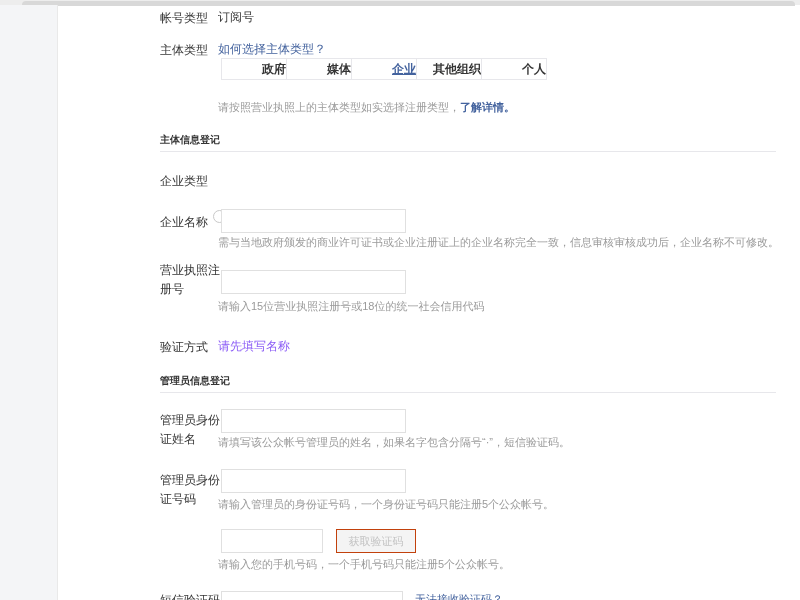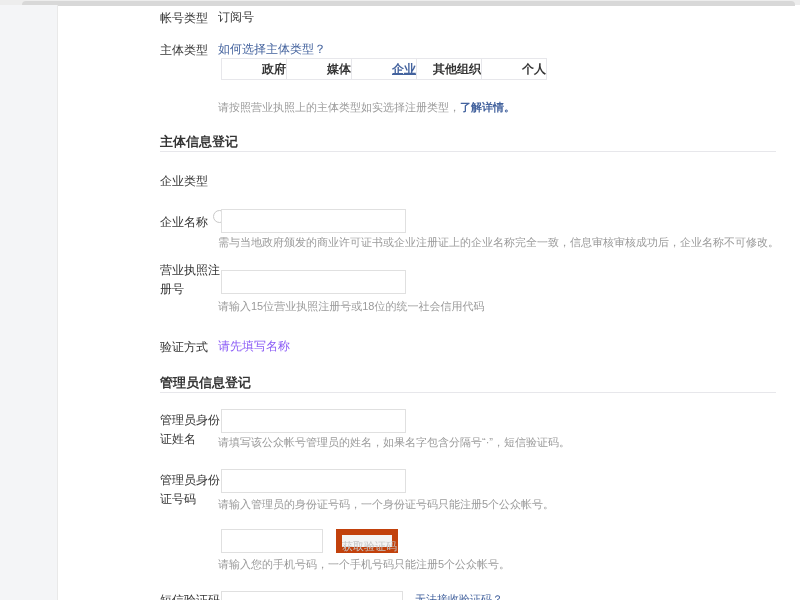--- a/index.html
+++ b/index.html
@@ -12,36 +12,36 @@
   
   .sidebar{position:absolute;left:0;top:5px;width:57px;height:595px;background:#f4f5f7;
            border-right:1px solid #e9e9e9;}
   
   .abs{position:absolute;margin-top:35px;}
   .flabel{position:absolute;left:160px;width:62px;font-size:12px;line-height:19px;color:#353535;}
   .fvalue{position:absolute;left:218px;font-size:12px;color:#353535;white-space:nowrap;}
   .hint{position:absolute;left:218px;font-size:11px;color:#9a9a9a;white-space:nowrap;}
   .link{color:#44639e;text-decoration:none;cursor:pointer;}
   .link.bold{font-weight:bold;}
-  .section-title{position:absolute;left:160px;font-size:13px;font-weight:bold;color:#353535;white-space:nowrap;text-align:center;}
+  .section-title{position:absolute;left:160px;font-size:10px;font-weight:bold;color:#353535;white-space:nowrap;text-align:center;}
   .divider{position:absolute;left:160px;right:24px;height:1px;background:#e7e7eb;}
   .tabs{position:absolute;left:221px;top:58px;display:flex;border:1px solid #e7e7eb;background:#fff;}
   .tab{width:64px;text-align:right;font-size:12px;font-weight:bold;line-height:20px;height:20px;
        color:#353535;border-left:1px solid #e7e7eb;cursor:pointer;}
   .tab:first-child{border-left:none;}
   .tab.active{color:#44639e;text-decoration:underline;}
   .tinput{position:absolute;left:221px;width:185px;height:24px;border:1px solid #e0e0e0;
           background:#fff;box-sizing:border-box;font-size:12px;padding:0 4px;color:#353535;outline:none;}
   .tinput.short{width:102px;}
   .tinput.sms{width:182px;}
   .radio{display:inline-block;width:11px;height:11px;border:1px solid #c9c9c9;border-radius:50%;
          background:#fff;vertical-align:-2px;cursor:pointer;}
   .radio-label{font-size:12px;color:#353535;margin-left:6px;cursor:pointer;}
-  .btn-code{position:absolute;left:336px;width:62px;height:24px;box-sizing:border-box;
-            background:#f4f4f4;border:6px solid #c2410c;color:#c3c3c3;font-size:11px;
+  .btn-code{position:absolute;left:336px;width:80px;height:24px;box-sizing:border-box;
+            background:#f4f4f4;border:1px solid #c2410c;color:#c3c3c3;font-size:11px;
             text-align:center;line-height:22px;cursor:default;white-space:nowrap;}
 </style>
 </head>
 <body>
 
 <div class="stage">
 
   <div class="top-strip">
     <div class="addr-bar"></div>
   </div>

